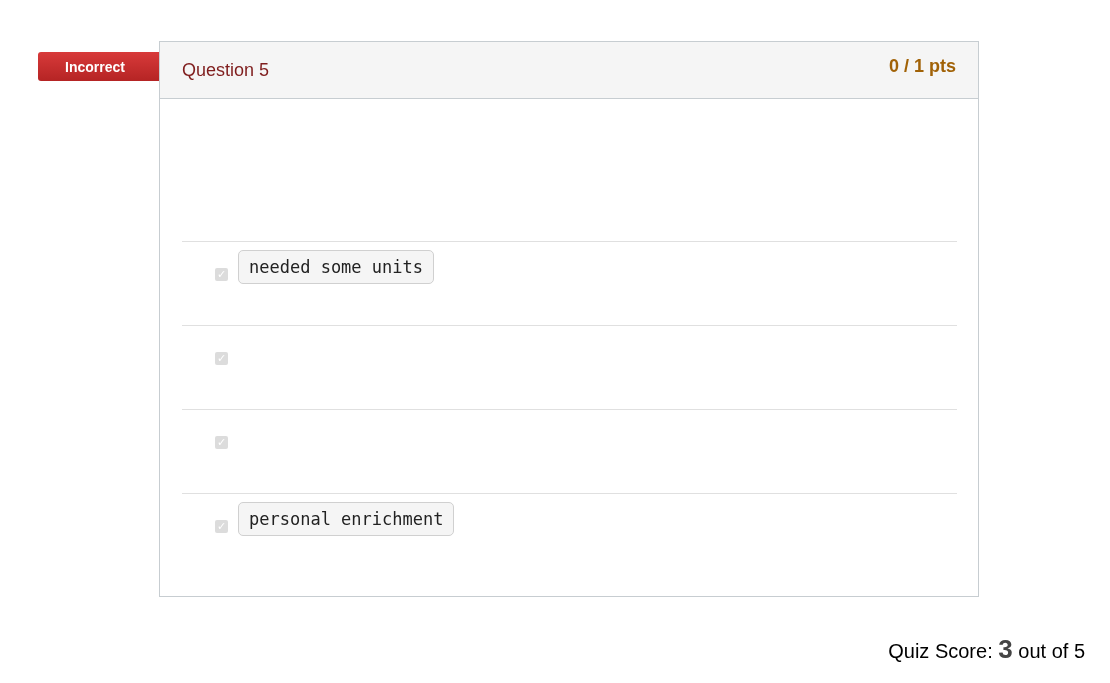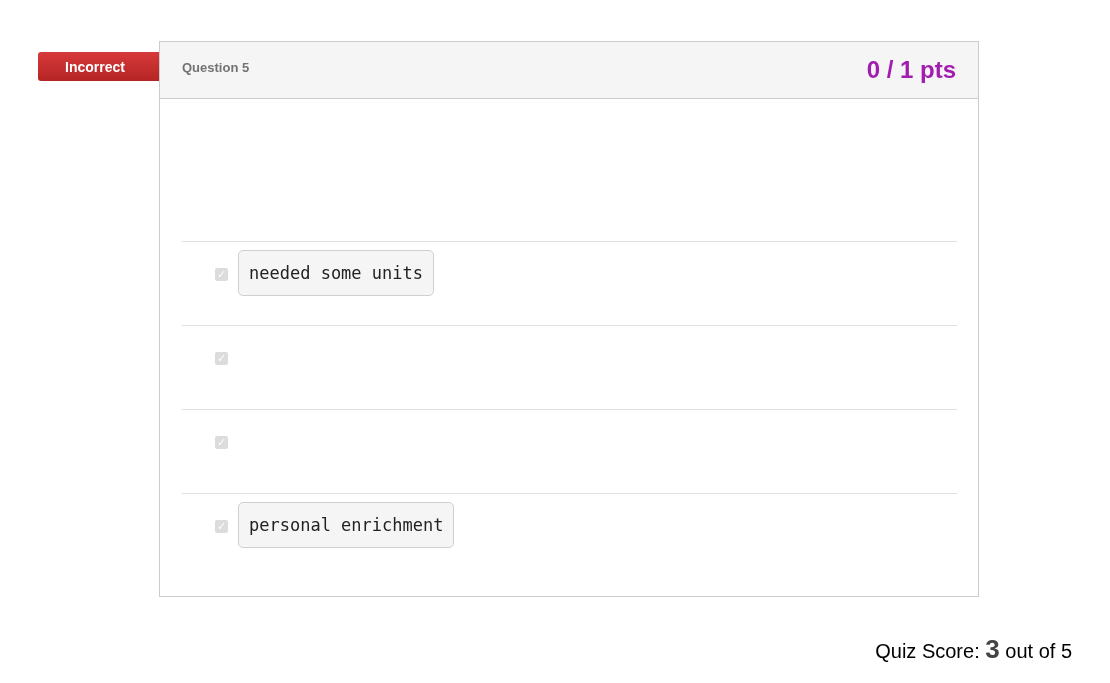--- a/index.html
+++ b/index.html
@@ -20,47 +20,47 @@
       border-left:12px solid #c22d2d;
     }
     .question {
       position:absolute; left:159px; top:41px; width:820px; height:556px;
       border:1px solid #c7cdd1; box-sizing:border-box; background:#fff;
     }
     .q-header {
       height:56px; background:#f5f5f5; border-bottom:1px solid #c7cdd1; position:relative;
     }
     .q-title {
-      position:absolute; left:22px; top:18px; font-size:13px; font-weight:bold; color:#737373;
+      position:absolute; left:22px; top:18px; font-size:18px; font-weight:normal; color:#7f1d1d;
     }
     .q-points {
-      position:absolute; right:22px; top:14px; font-size:24px; font-weight:bold; color:#a21caf;
+      position:absolute; right:22px; top:14px; font-size:18px; font-weight:bold; color:#a16207;
     }
     .q-text {
       position:absolute; left:22px; top:88px; width:775px; height:71px;
       background:#f5f5f5; border:1px solid #d6d6d6; border-radius:5px; box-sizing:border-box;
       font-family:"DejaVu Sans Mono", monospace; font-size:17px; line-height:24px;
       padding:10px 10px; color:#222; word-break:break-all;
     }
     .answers { position:absolute; left:22px; top:199px; width:775px; }
     .answer {
       border-top:1px solid #e0e0e0; height:83px; position:relative;
     }
     .cbox {
       position:absolute; left:33px; top:26px; width:13px; height:13px;
       background:#dcdcdc; border-radius:2px; color:#fff; font-size:11px; line-height:13px; text-align:center;
     }
     .ans-label {
-      position:absolute; left:56px; top:8px; height:46px;
+      position:absolute; left:56px; top:8px; height:34px;
       background:#f5f5f5; border:1px solid #d0d0d0; border-radius:5px; box-sizing:border-box;
       padding:0 10px; display:flex; align-items:center;
       font-family:"DejaVu Sans Mono", monospace; font-size:17px; color:#222;
     }
     .score {
-      position:absolute; right:38px; top:634px; font-size:20px; color:#000;
+      position:absolute; right:25px; top:634px; font-size:20px; color:#000;
     }
     .score .num { font-size:26px; font-weight:bold; color:#444; }
   </style>
 </head>
 <body>
 
 <div class="flag">
   <span>Incorrect</span>
 </div>
 

